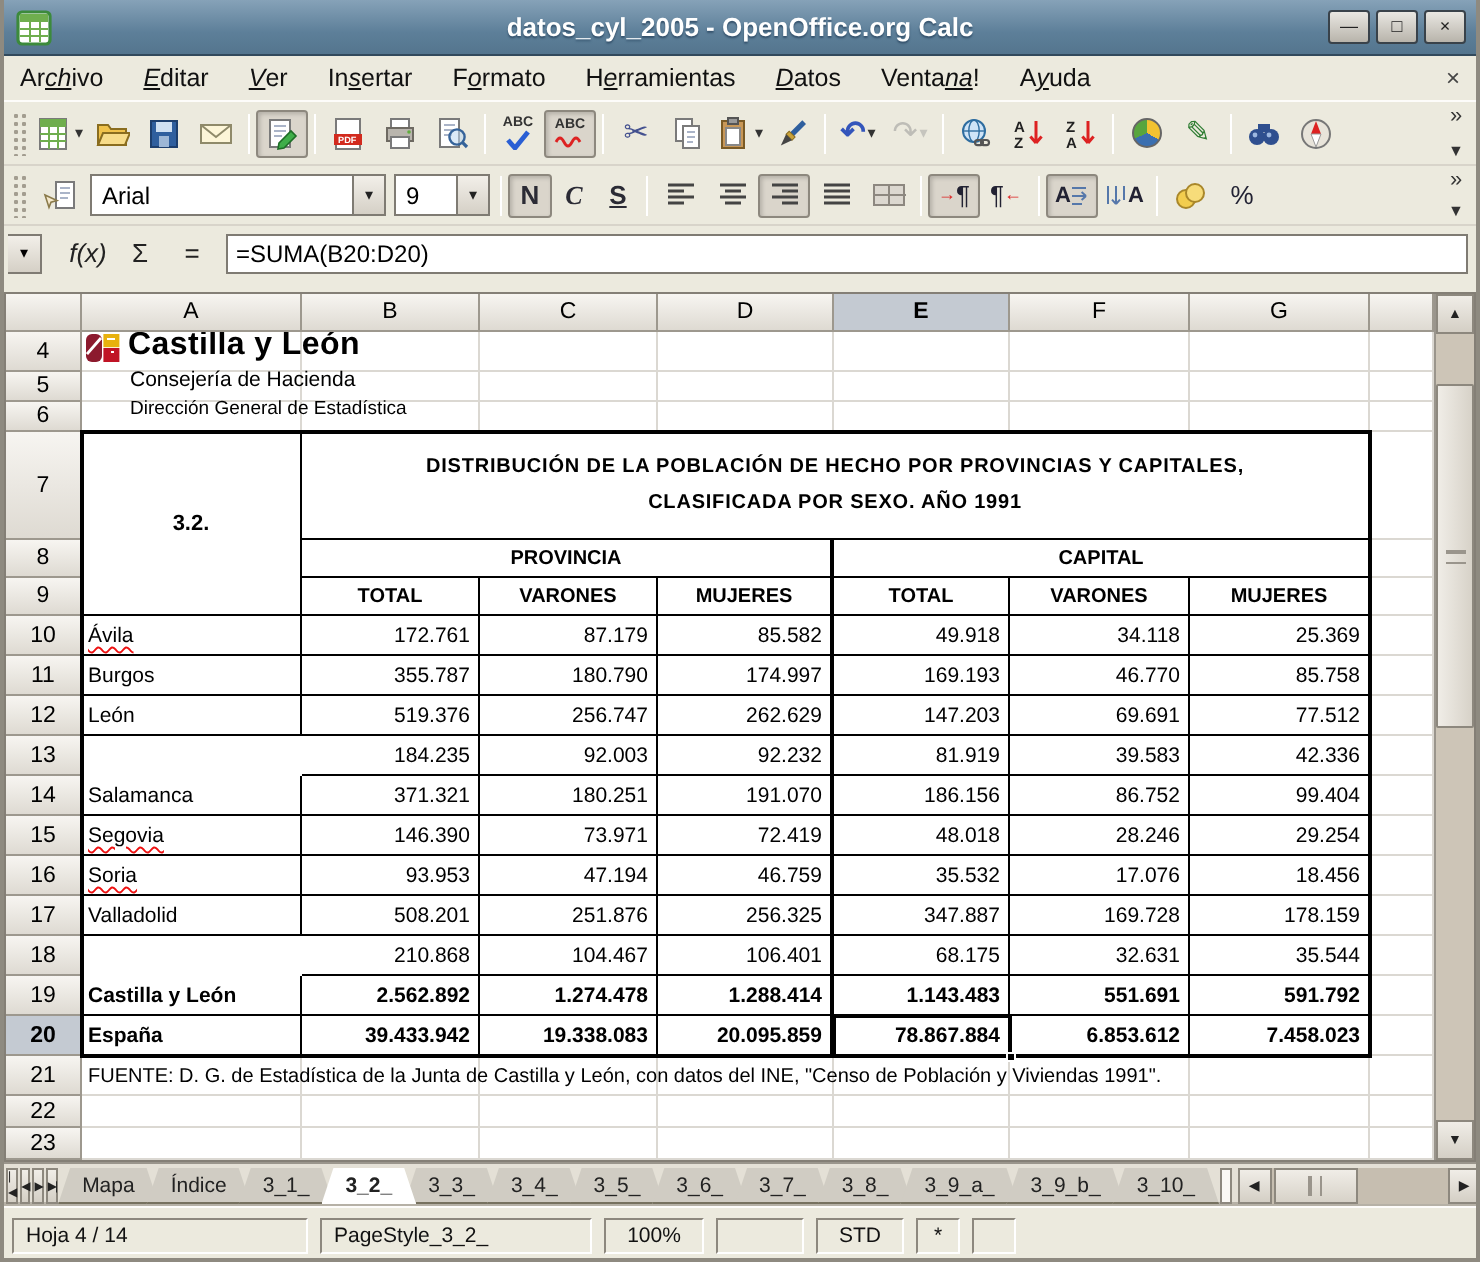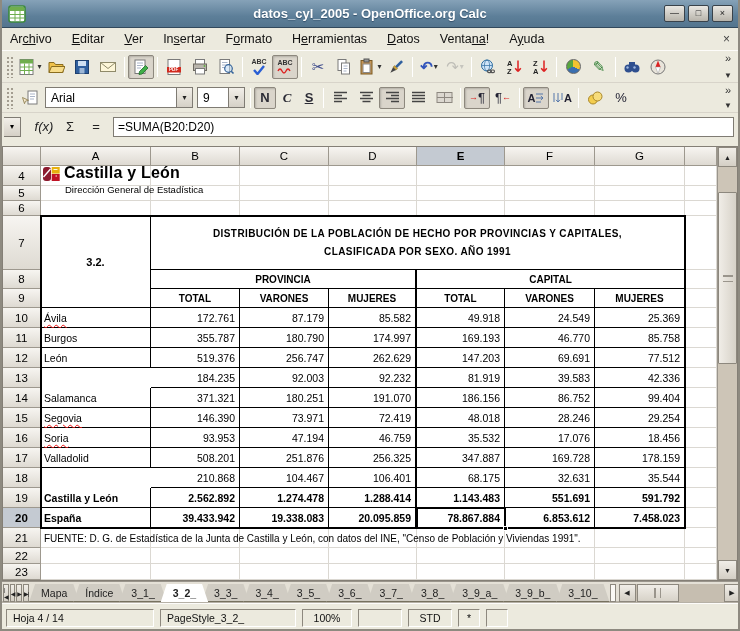--- a/index.html
+++ b/index.html
@@ -10,21 +10,21 @@
   .titlebar{height:28px;background:linear-gradient(#86a2b8,#5d7f99 60%,#54758e);border-bottom:1px solid #32495c;
             display:flex;align-items:center;position:relative;}
   .title-text{position:absolute;left:0;right:0;text-align:center;color:#fff;font-weight:bold;font-size:13px;text-shadow:0 1px 1px #33506a;}
   .app-icon{width:18px;height:18px;margin-left:6px;z-index:1;}
   .winbtns{margin-left:auto;display:flex;gap:3px;margin-right:5px;z-index:1;}
   .wbtn{width:21px;height:17px;border:1px solid #39424a;border-radius:2px;background:linear-gradient(#e9e7e2,#b8b4ab);
         display:flex;align-items:center;justify-content:center;font-size:9px;color:#222;line-height:1;}
   
   .menubar{height:22px;display:flex;align-items:center;padding-left:8px;gap:20px;font-size:12.5px;color:#111;background:#eceade;}
   .menu-item{cursor:default;}
-  .accel{text-decoration:underline;}
+  .accel{text-decoration:underline;font-style:italic;}
   .menu-close{margin-left:auto;margin-right:8px;color:#444;font-size:12px;}
   
   .toolbar{display:flex;align-items:center;padding:1px 2px;position:relative;background:#eceade;}
   .toolbar.std{height:32px;border-top:1px solid #fdfcfa;}
   .toolbar.fmt{height:30px;border-top:1px solid #d8d4ca;}
   .grip{width:7px;height:22px;margin:0 4px 0 2px;background-image:radial-gradient(#a39d90 1px,transparent 1.2px);background-size:4px 4px;}
   .tb{min-width:26px;height:24px;display:flex;align-items:center;justify-content:center;border:1px solid transparent;border-radius:2px;position:relative;}
   .toolbar.fmt .tb{height:22px;}
   .tb.pressed{background:#dad5cb;border-color:#8d887e;box-shadow:inset 1px 1px 2px rgba(0,0,0,.18);}
   .tb.disabled{opacity:.45;}
@@ -520,20 +520,21 @@
         <div class="brand1">
           <svg width="17" height="15" viewBox="0 0 17 15">
             <rect x="0" y="0" width="8" height="14" rx="3" fill="#8c1a2e"></rect>
             <path d="M.5 10L7.5 2" stroke="#fff" stroke-width="1.4"></path>
             <rect x="8.7" y="0" width="8" height="6.6" fill="#e8b10e"></rect>
             <rect x="8.7" y="7" width="8" height="7" fill="#c01325"></rect>
             <path d="M10.5 2.5h4M12.5 9h1.5" stroke="#fff" stroke-width=".9"></path>
           </svg>
           <span>Castilla y León</span>
         </div>
+        <div class="brand2">Consejería de Hacienda</div>
         <div class="brand3">Dirección General de Estadística</div>
       </div>
 
       <div class="tc sec-cell" style="grid-area:5/2/8/3">3.2.</div>
       <div class="tc title-cell" style="grid-area:5/3/6/9">
         <div>DISTRIBUCIÓN DE LA POBLACIÓN DE HECHO POR PROVINCIAS Y CAPITALES,</div>
         <div>CLASIFICADA POR SEXO. AÑO 1991</div>
       </div>
 
       <div class="tc hdr thick" style="grid-area:6/3/7/6">PROVINCIA</div>
@@ -544,21 +545,21 @@
       <div class="tc hdr thick" style="grid-area:7/5">MUJERES</div>
       <div class="tc hdr" style="grid-area:7/6">TOTAL</div>
       <div class="tc hdr" style="grid-area:7/7">VARONES</div>
       <div class="tc hdr" style="grid-area:7/8">MUJERES</div>
 
       <div class="tc name misspell" style="grid-area:8/2">Ávila</div>
       <div class="tc num" style="grid-area:8/3">172.761</div>
       <div class="tc num" style="grid-area:8/4">87.179</div>
       <div class="tc num thick" style="grid-area:8/5">85.582</div>
       <div class="tc num" style="grid-area:8/6">49.918</div>
-      <div class="tc num" style="grid-area:8/7">24.549</div>
+      <div class="tc num" style="grid-area:8/7">34.118</div>
       <div class="tc num" style="grid-area:8/8">25.369</div>
 
       <div class="tc name" style="grid-area:9/2">Burgos</div>
       <div class="tc num" style="grid-area:9/3">355.787</div>
       <div class="tc num" style="grid-area:9/4">180.790</div>
       <div class="tc num thick" style="grid-area:9/5">174.997</div>
       <div class="tc num" style="grid-area:9/6">169.193</div>
       <div class="tc num" style="grid-area:9/7">46.770</div>
       <div class="tc num" style="grid-area:9/8">85.758</div>
 

